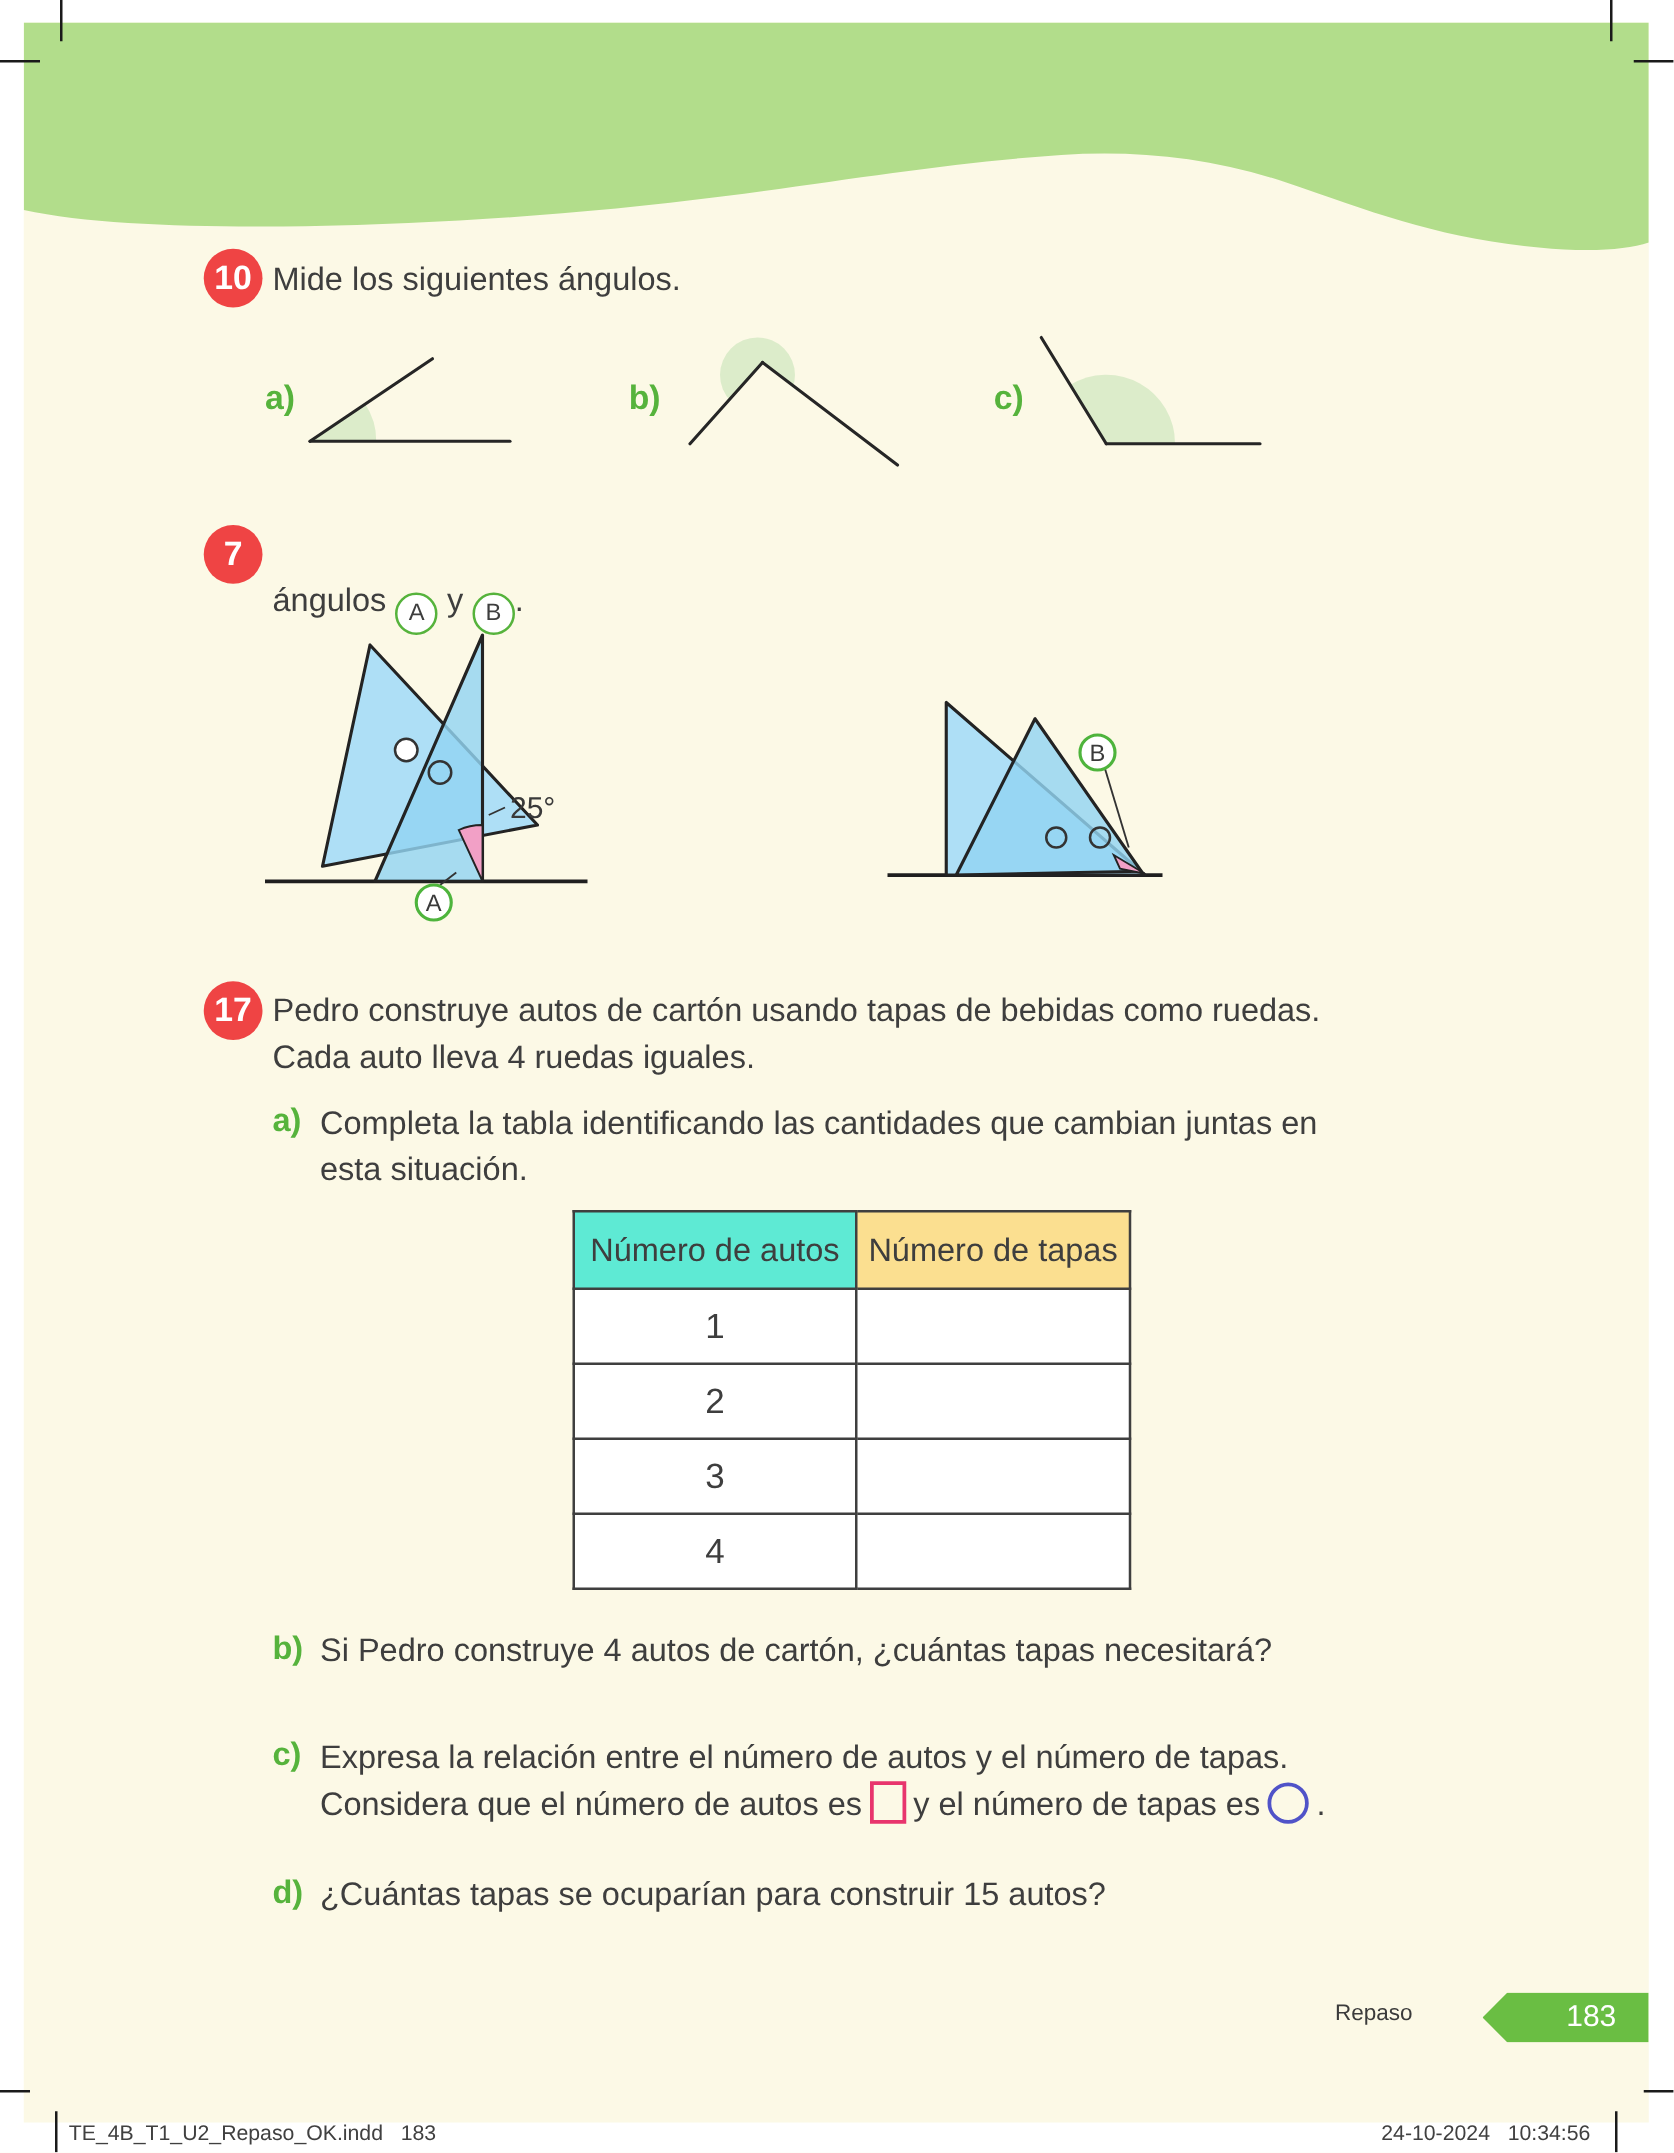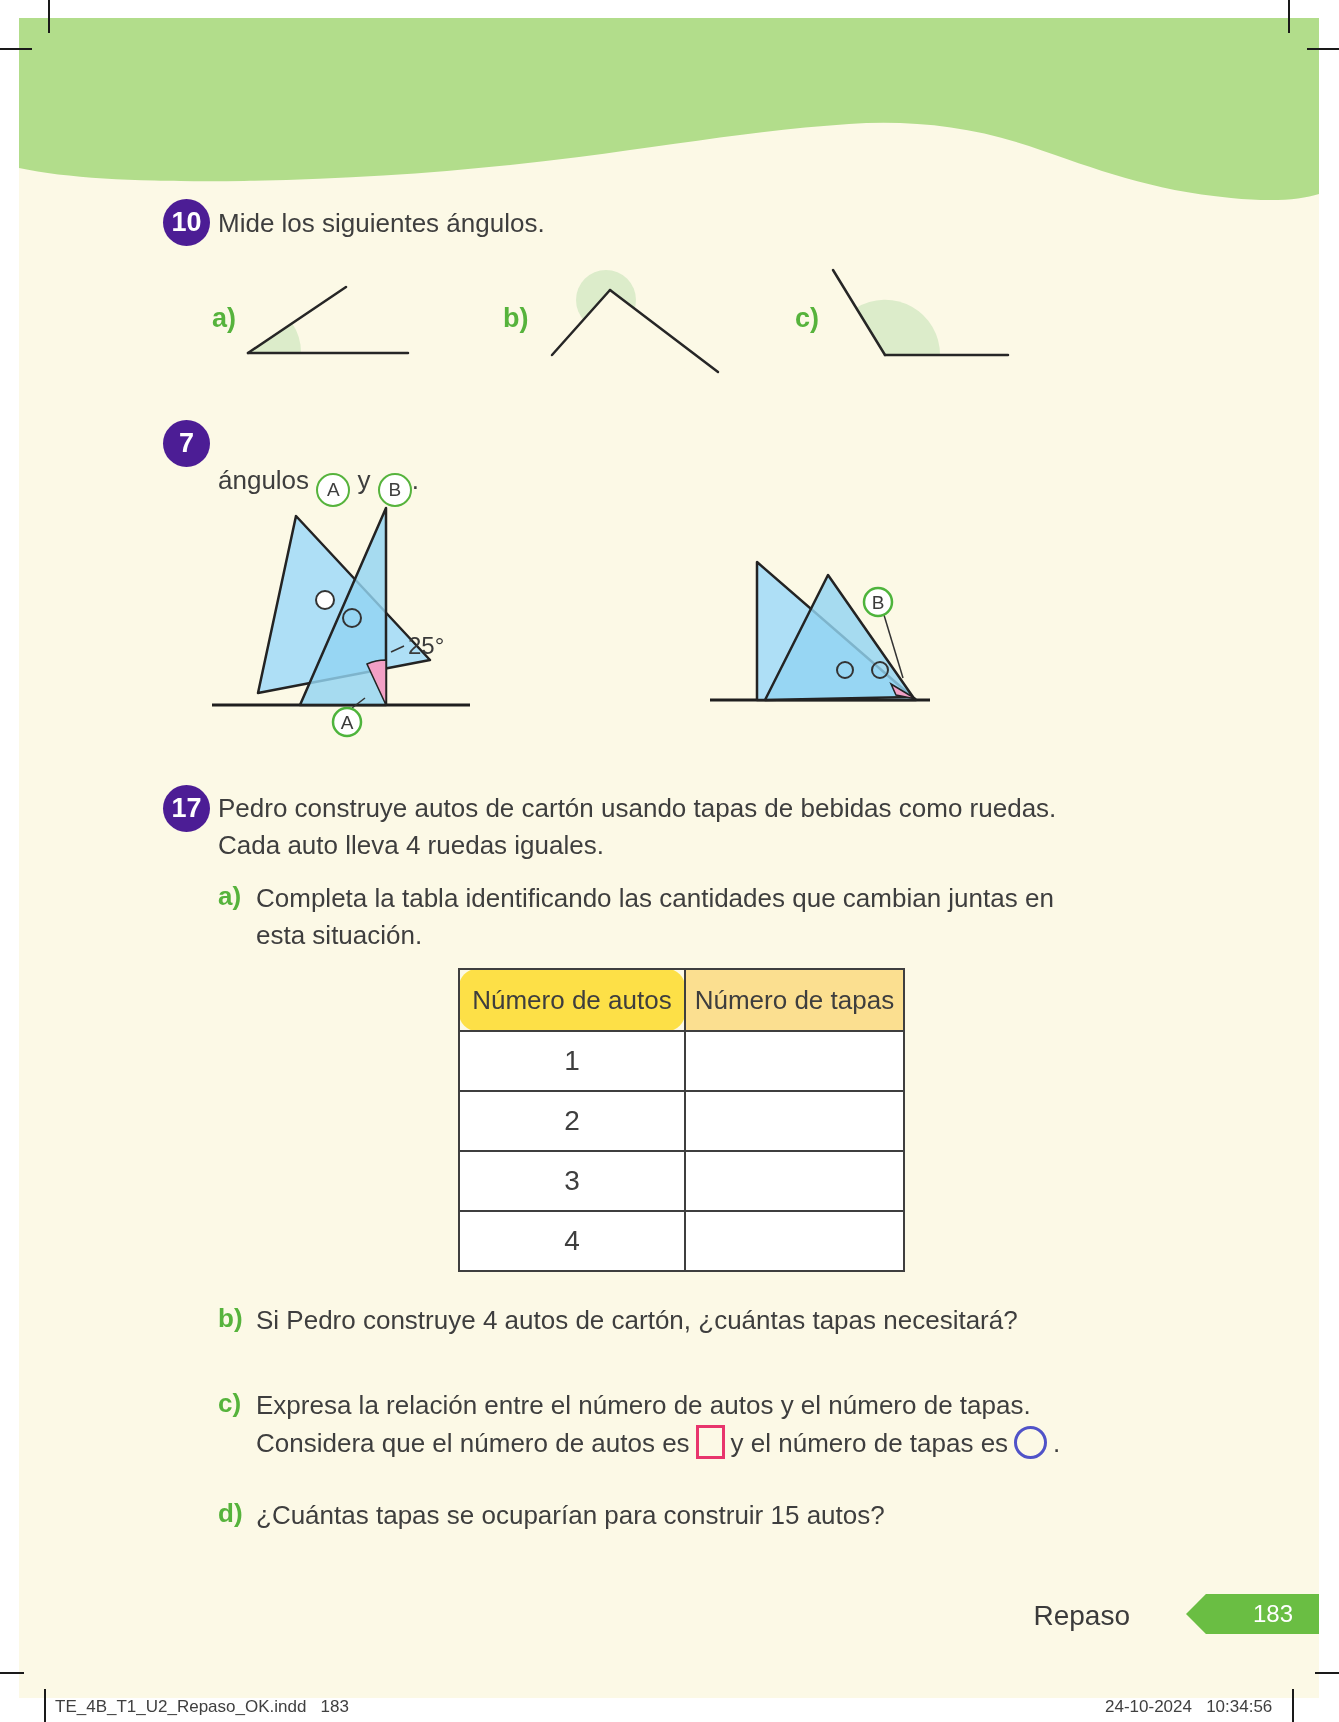--- a/index.html
+++ b/index.html
@@ -1,43 +1,43 @@
 <!DOCTYPE html>
 <html><head>
 <meta charset="utf-8">
 <style>
   html,body{margin:0;padding:0;background:#ffffff;}
   .canvas{position:relative;width:1339px;height:1722px;background:#ffffff;overflow:hidden;
           font-family:"Liberation Sans",sans-serif;color:#3e3e3e;}
   .page{position:absolute;left:19px;top:18px;width:1300px;height:1680px;background:#fcf9e6;}
   .band-svg{position:absolute;left:19px;top:18px;}
   .crop{position:absolute;background:#1a1a1a;}
-  .badge{position:absolute;width:47px;height:47px;border-radius:50%;background:#4c1d95;
+  .badge{position:absolute;width:47px;height:47px;border-radius:50%;background:#ef4444;
          display:flex;align-items:center;justify-content:center;color:#ffffff;
          font-weight:bold;font-size:27px;}
   .tline{position:absolute;font-size:26px;line-height:34px;white-space:nowrap;}
   .plabel{position:absolute;font-size:26px;font-weight:bold;color:#56b33c;white-space:nowrap;}
   .figlabel{position:absolute;font-size:27px;font-weight:bold;color:#56b33c;}
   .figure{position:absolute;}
   .chip{display:inline-flex;align-items:center;justify-content:center;width:30px;height:30px;
         border:2.5px solid #56b33c;border-radius:50%;background:#ffffff;font-size:19px;
         color:#3e3e3e;vertical-align:-7px;}
   .sq{display:inline-block;width:23px;height:28px;border:3px solid #e8356d;background:transparent;
       vertical-align:-7px;margin:0 6px;}
   .ci{display:inline-block;width:27px;height:27px;border:3px solid #5053c8;border-radius:50%;
       background:transparent;vertical-align:-7px;margin:0 6px;}
   .ratio-table{position:absolute;left:458px;top:968px;width:447px;border-collapse:collapse;}
   .ratio-table td{border:2px solid #3f3f3f;text-align:center;vertical-align:middle;background:#ffffff;}
   .ratio-table td.h{height:58px;font-size:26px;}
   .ratio-table td.c{height:56px;font-size:28px;}
-  .ratio-table td.h-autos{background:#fde047;border-radius:18px;}
+  .ratio-table td.h-autos{background:#5eead4;}
   .ratio-table td.h-tapas{background:#fbdf90;}
   .col-autos{width:227px;} .col-tapas{width:220px;}
   .footer-label{position:absolute;left:1000px;top:1600px;width:130px;text-align:right;
-                font-size:28px;color:#3b3b3b;}
+                font-size:18px;color:#3b3b3b;}
   .page-badge{position:absolute;left:1186px;top:1594px;width:133px;height:40px;background:#6abe43;
               clip-path:polygon(0 50%,15% 0,100% 0,100% 100%,15% 100%);
               display:flex;align-items:center;justify-content:flex-end;}
   .page-badge span{color:#ffffff;font-size:24px;padding-left:4px;padding-right:26px;}
   .printline{position:absolute;font-size:17px;color:#404040;white-space:pre;top:1697px;}
 </style>
 </head>
 <body>
 
 <div class="canvas">

